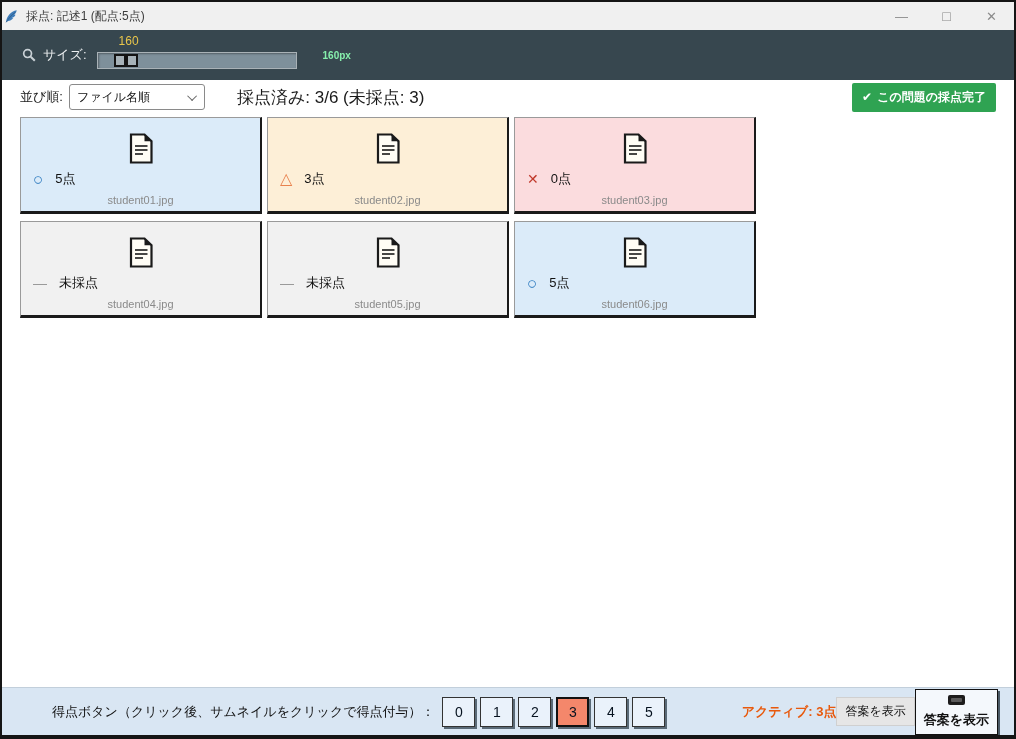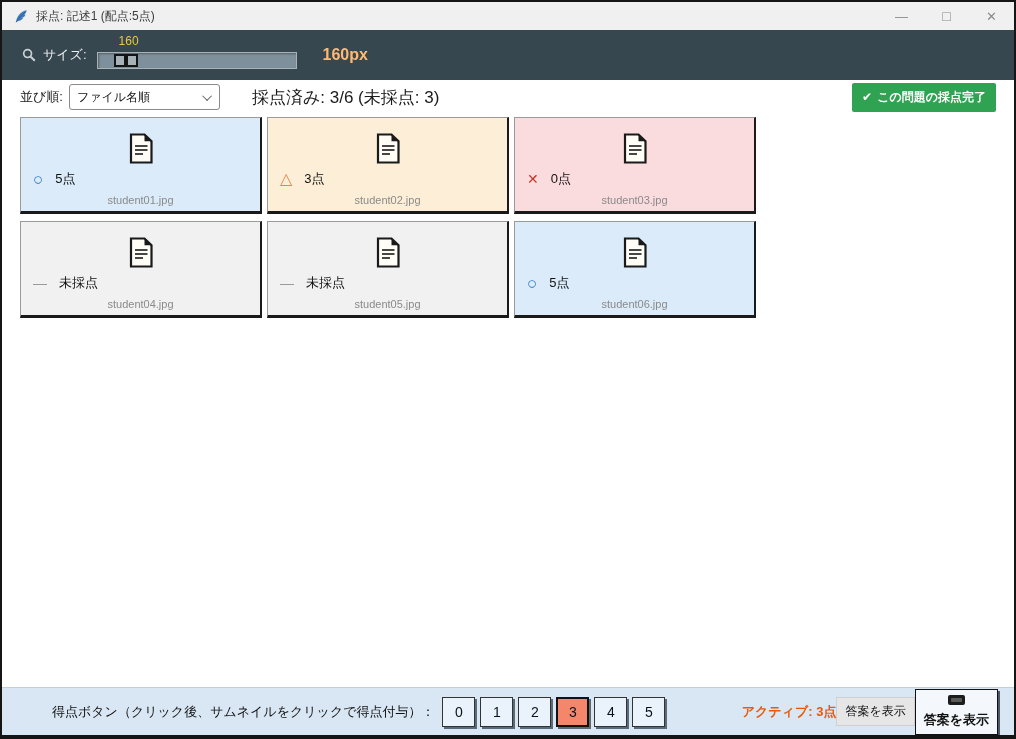--- a/index.html
+++ b/index.html
@@ -9,21 +9,21 @@
   .window {
     width:1016px; height:739px;
     border:2px solid #151515; border-bottom-width:4px;
     display:flex; flex-direction:column;
     background:#fff; overflow:hidden;
   }
 
   
   .titlebar {
     height:28px; background:#F0F0F0; flex:0 0 28px;
-    display:flex; align-items:center; padding-left:12px;
+    display:flex; align-items:center; padding-left:2px;
   }
   .titlebar .app-icon { width:15px; height:15px; margin-right:7px; }
   .titlebar .title { font-size:12px; color:#3c3c3c; }
   .win-controls { margin-left:auto; display:flex; align-items:center; height:100%; }
   .win-btn {
     width:45px; height:100%; display:flex; align-items:center; justify-content:center;
     color:#8a8a8a; font-size:13px; cursor:default; background:transparent; border:none;
   }
   .win-btn.max { font-size:14px; }
 
@@ -41,30 +41,30 @@
   .slider-track {
     position:absolute; top:16px; left:0; width:200px; height:17px;
     background:#7E909B; border:1px solid #A9B2B7;
     box-shadow:inset 1px 1px 2px rgba(0,0,0,.35);
   }
   .slider-handle {
     position:absolute; top:1px; left:16px; width:24px; height:13px;
     background:#141414; display:flex; gap:2px; padding:1px; cursor:pointer;
   }
   .slider-handle span { flex:1; background:#A7B2B8; border:1px solid #141414; }
-  .size-display { color:#fdba74; font-size:16px; font-weight:bold; margin-left:26px; }
+  .size-display { color:#86efac; font-size:10px; font-weight:bold; margin-left:26px; }
 
   
   .sortrow {
     height:34px; flex:0 0 34px; background:#fff;
     display:flex; align-items:center; padding:0 18px;
   }
   .sort-label { font-size:13px; color:#1a1a1a; }
   .sort-select {
-    margin-left:6px; width:151px; height:24px; background:#fff;
+    margin-left:6px; width:136px; height:24px; background:#fff;
     border:1px solid #8a8a8a; border-radius:3px;
     display:flex; align-items:center; padding:12px 7px; font-size:12px; color:#111;
     cursor:pointer;
   }
   .sort-select .chev {
     margin-left:auto; width:7px; height:7px;
     border-left:1.4px solid #666; border-bottom:1.4px solid #666;
     transform:rotate(-45deg) translateY(-2px);
   }
   .progress-text { margin-left:32px; font-size:17px; color:#1a1a1a; }

